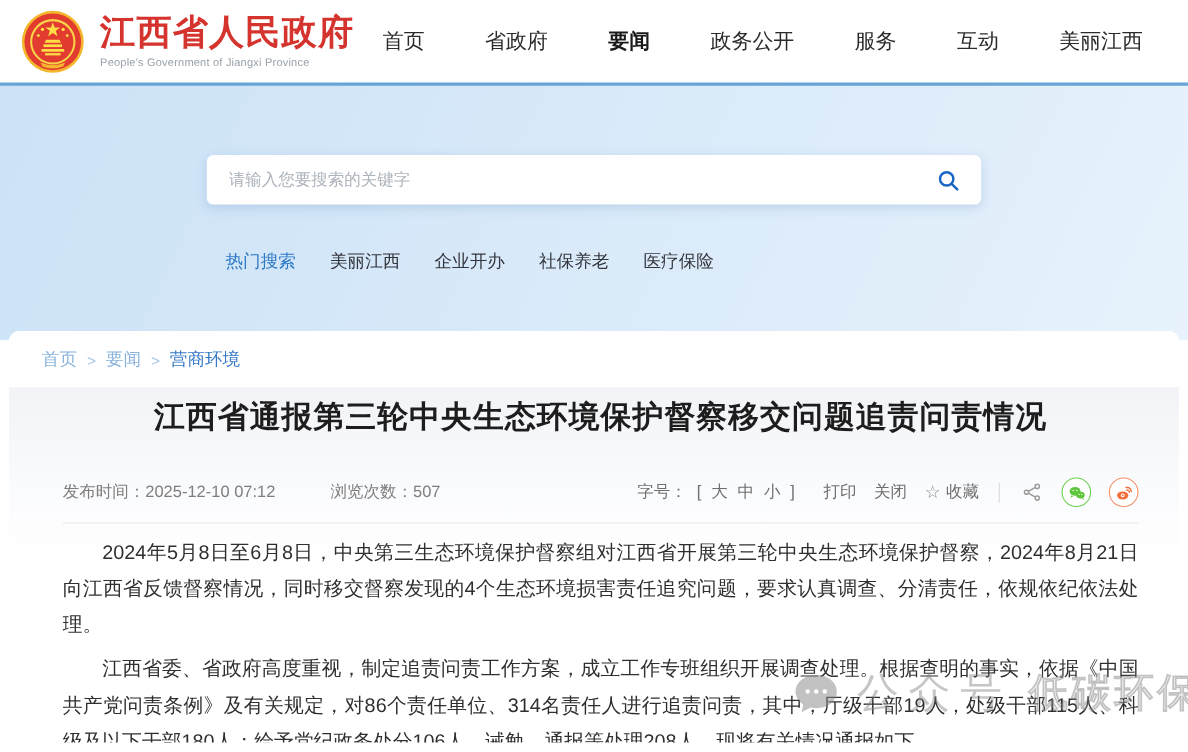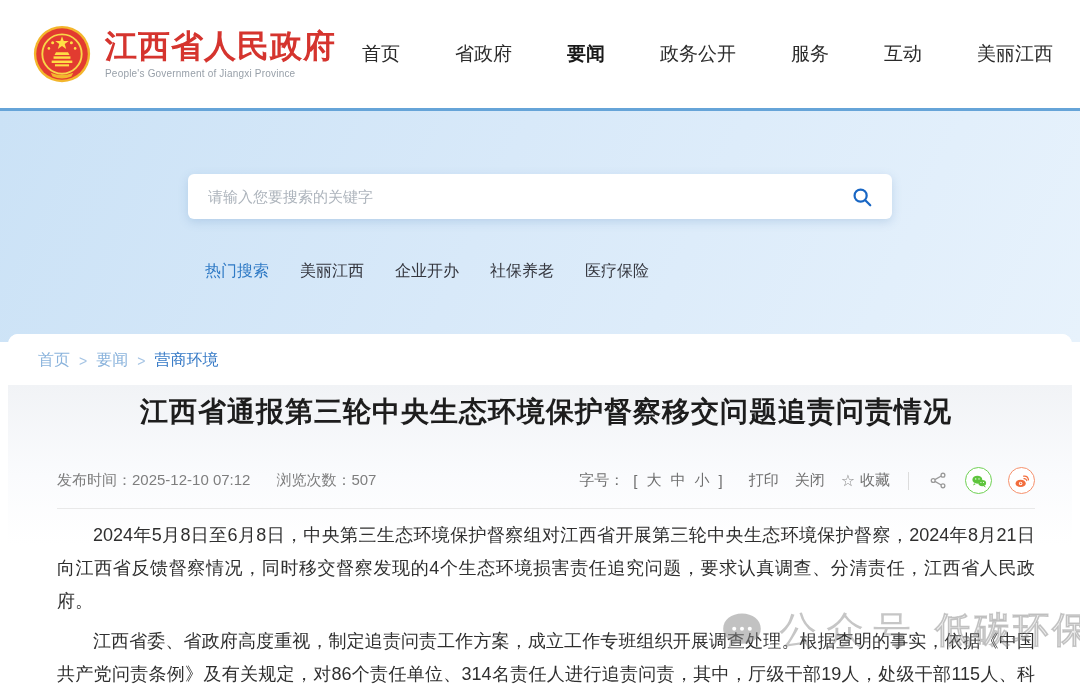--- a/index.html
+++ b/index.html
@@ -6,25 +6,25 @@
   html, body { width: 1080px; height: 684px; overflow: hidden; }
   body {
     font-family: "Liberation Sans", "DejaVu Sans", sans-serif;
     background: #ffffff;
     position: relative;
   }
   [data-interactable="true"] { cursor: pointer; }
 
   
   .header {
-    height: 108px;
+    height: 75px;
     background: #ffffff;
     display: flex;
     align-items: center;
-    padding-left: 32px;
+    padding-left: 18px;
     white-space: nowrap;
   }
   .logo { display: flex; align-items: center; gap: 13px; }
   .emblem { width: 60px; height: 60px; flex: 0 0 auto; }
   .logo-cn {
     font-size: 32px; font-weight: bold; color: #d5342e;
     letter-spacing: 1px; line-height: 1.1;
   }
   .logo-en {
     font-size: 10px; color: #98a0a9; margin-top: 4px; letter-spacing: 0.2px;
@@ -94,21 +94,21 @@
     text-align: center;
     font-size: 28px; font-weight: bold; color: #1d1d1d;
     letter-spacing: 1px;
     padding-top: 8px;
   }
   .meta {
     margin-top: 36px;
     display: flex; justify-content: space-between; align-items: center;
     font-size: 15px; color: #7e7e7e;
   }
-  .meta-left { display: flex; gap: 26px; align-items: center; }
+  .meta-left { display: flex; gap: 50px; align-items: center; }
   .meta-right { display: flex; gap: 16px; align-items: center; color: #6f6f6f; }
   .font-size-ctl { display: flex; gap: 9px; align-items: center; margin-right: 10px; }
   .fs-item { color: #6f6f6f; }
   .fav { display: flex; gap: 5px; align-items: center; }
   .star { font-size: 16px; color: #8a8a8a; }
   .vdiv { width: 1px; height: 18px; background: #dcdcdc; margin: 0 2px; }
   .round-icon {
     width: 27px; height: 27px; border-radius: 50%;
     display: flex; align-items: center; justify-content: center;
     background: #fff;
@@ -286,21 +286,21 @@
             <path d="M14.6 8.9 q3.2 -0.4 3.8 2.7" stroke="#f26d3c" stroke-width="1.5" fill="none" stroke-linecap="round"></path>
           </svg>
         </span>
       </div>
     </div>
 
     <div class="divider" data-interactable="false"></div>
 
     <div class="paragraphs" data-interactable="false">
 
-        <p data-interactable="false">2024年5月8日至6月8日，中央第三生态环境保护督察组对江西省开展第三轮中央生态环境保护督察，2024年8月21日向江西省反馈督察情况，同时移交督察发现的4个生态环境损害责任追究问题，要求认真调查、分清责任，江西省人民政府。</p>
+        <p data-interactable="false">2024年5月8日至6月8日，中央第三生态环境保护督察组对江西省开展第三轮中央生态环境保护督察，2024年8月21日向江西省反馈督察情况，同时移交督察发现的4个生态环境损害责任追究问题，要求认真调查、分清责任，依规依纪依法处理。</p>
 
         <p data-interactable="false">江西省委、省政府高度重视，制定追责问责工作方案，成立工作专班组织开展调查处理。根据查明的事实，依据《中国共产党问责条例》及有关规定，对86个责任单位、314名责任人进行追责问责，其中，厅级干部19人，处级干部115人、科级及以下干部180人；给予党纪政务处分106人，诫勉、通报等处理208人。现将有关情况通报如下。</p>
       </div>
   </div>
 </div>
 
 <div class="watermark" data-interactable="false">
   <svg class="wm-icon" data-interactable="false" viewBox="0 0 48 48">
     <path d="M24 5 C12.4 5 3.5 12 3.5 21.5 c0 5.2 2.9 9.8 7.6 12.9 L9.5 42 l9 -4.6 c1.8 0.4 3.6 0.6 5.5 0.6 c11.6 0 20.5 -7 20.5 -16.5 S35.6 5 24 5 z" fill="#878787"></path>
     <circle cx="15.5" cy="21.5" r="2.2" fill="#ffffff"></circle>

